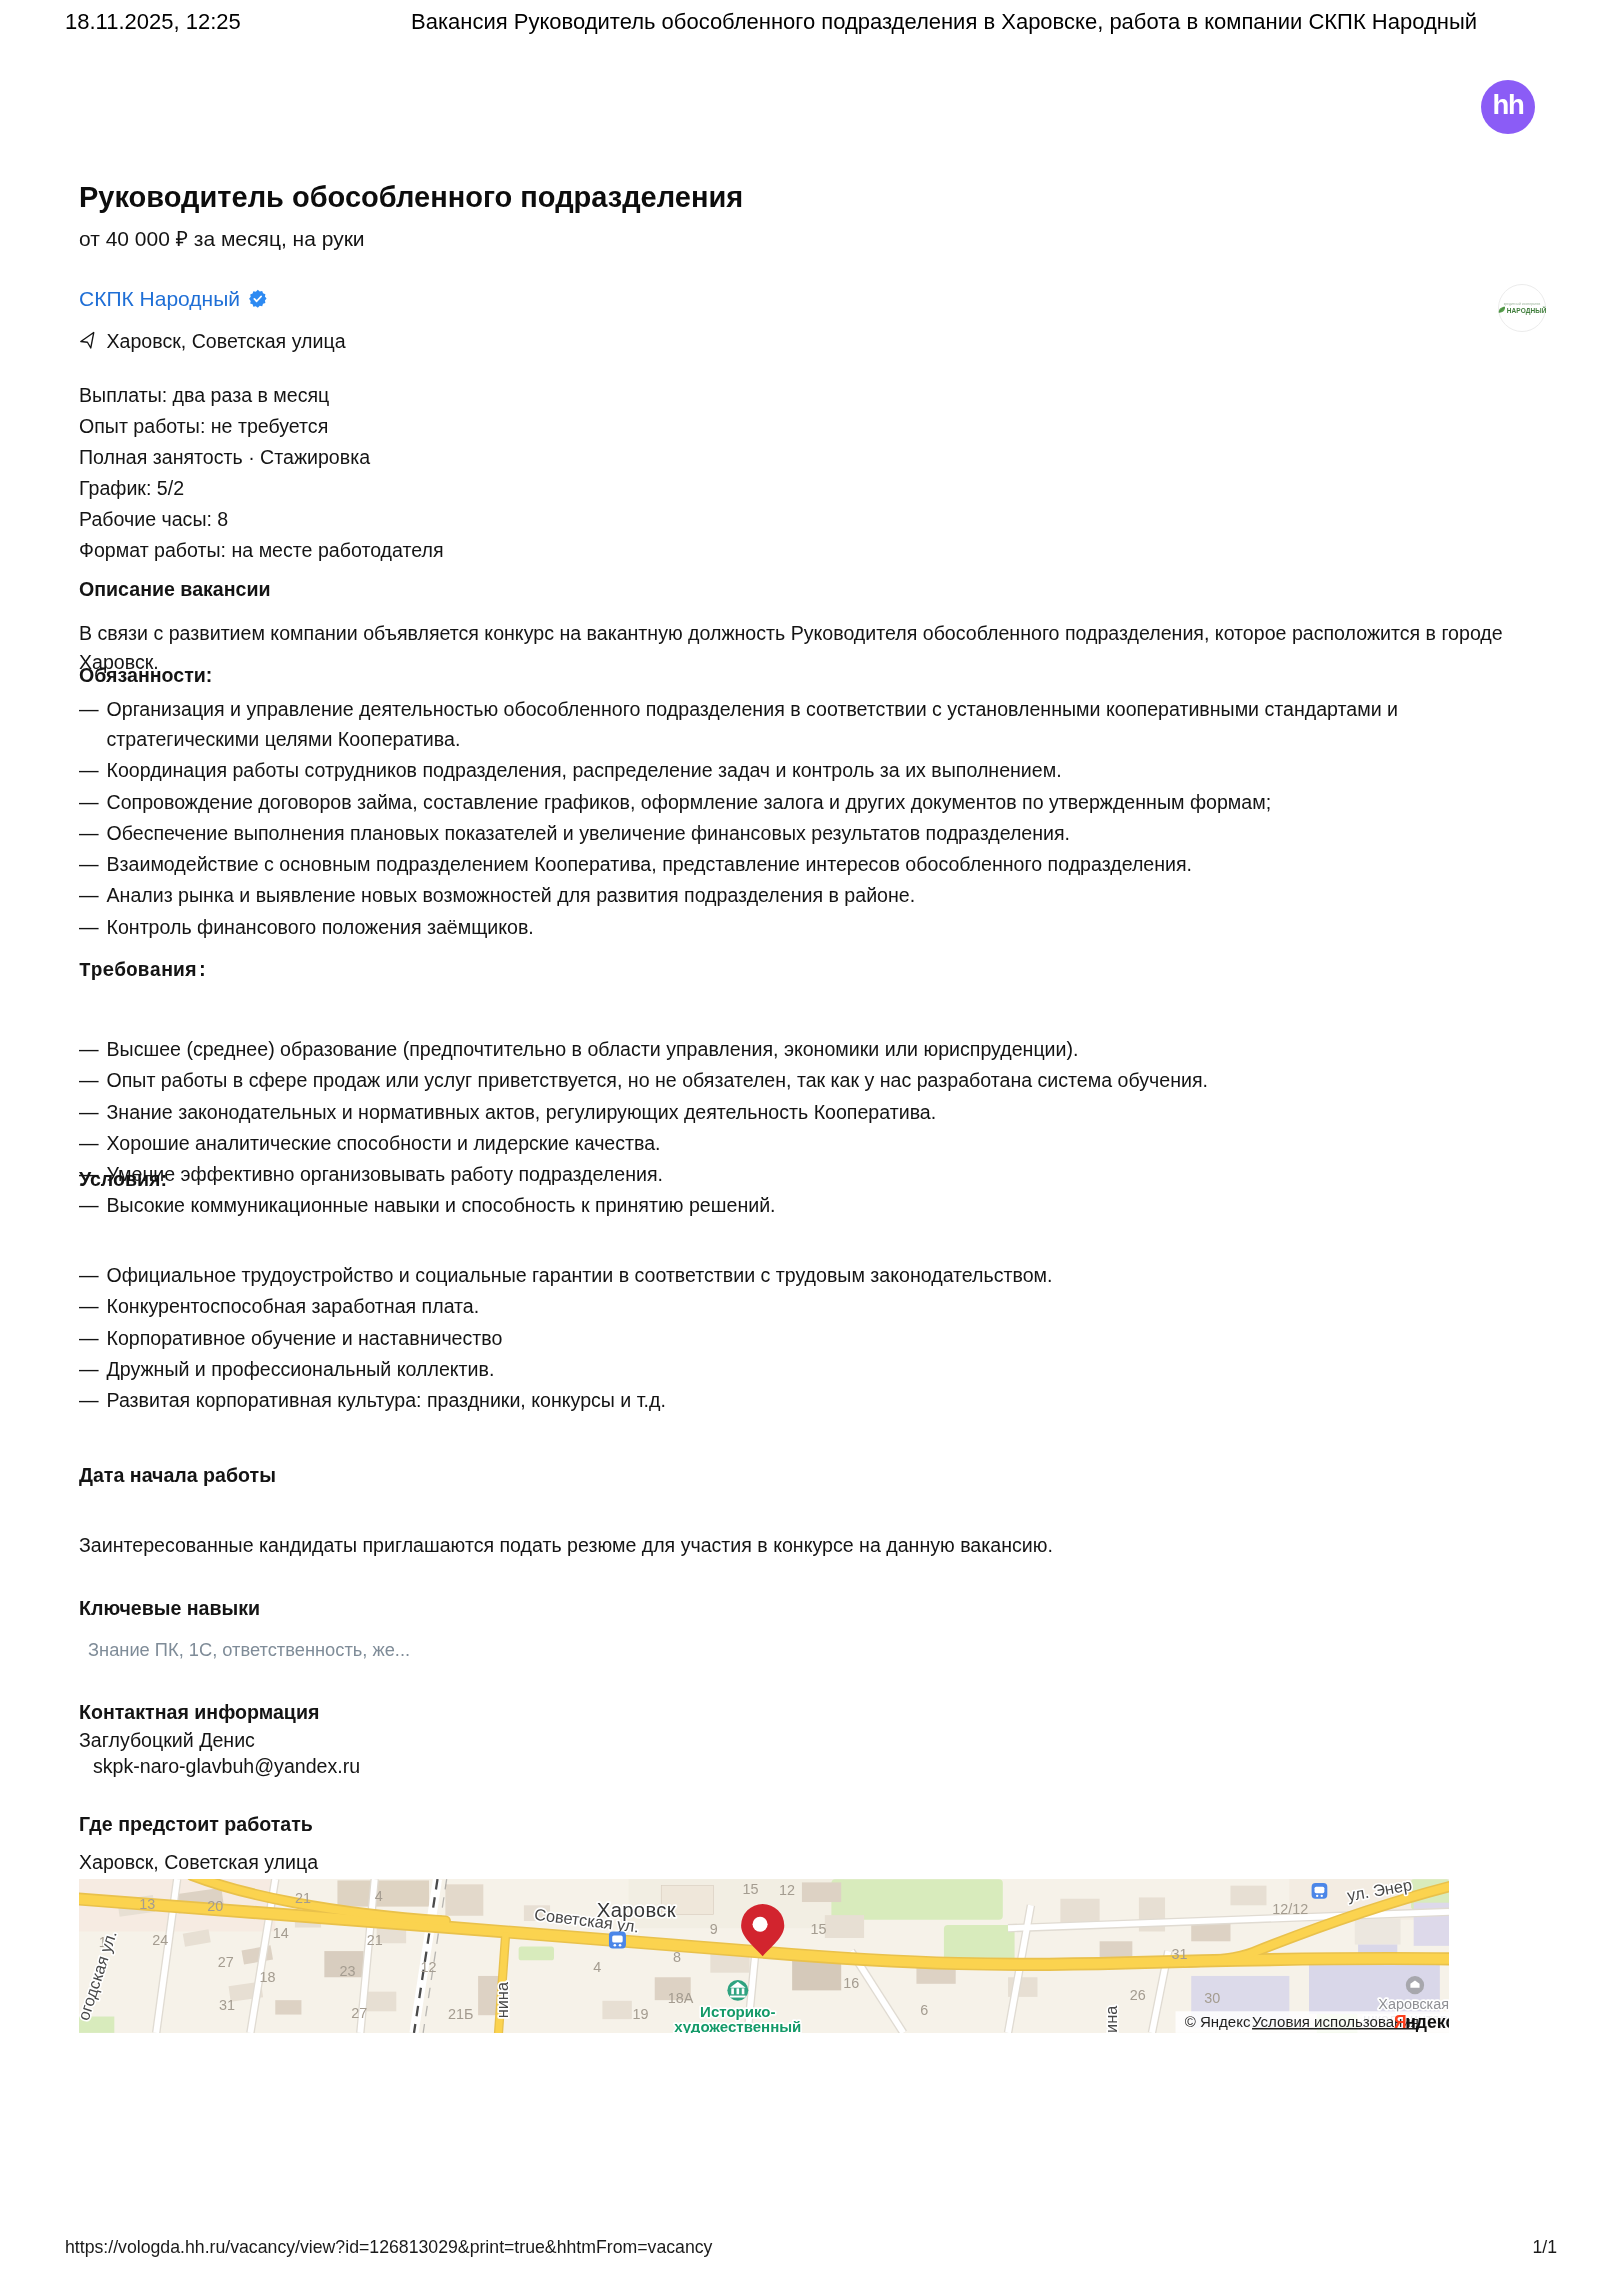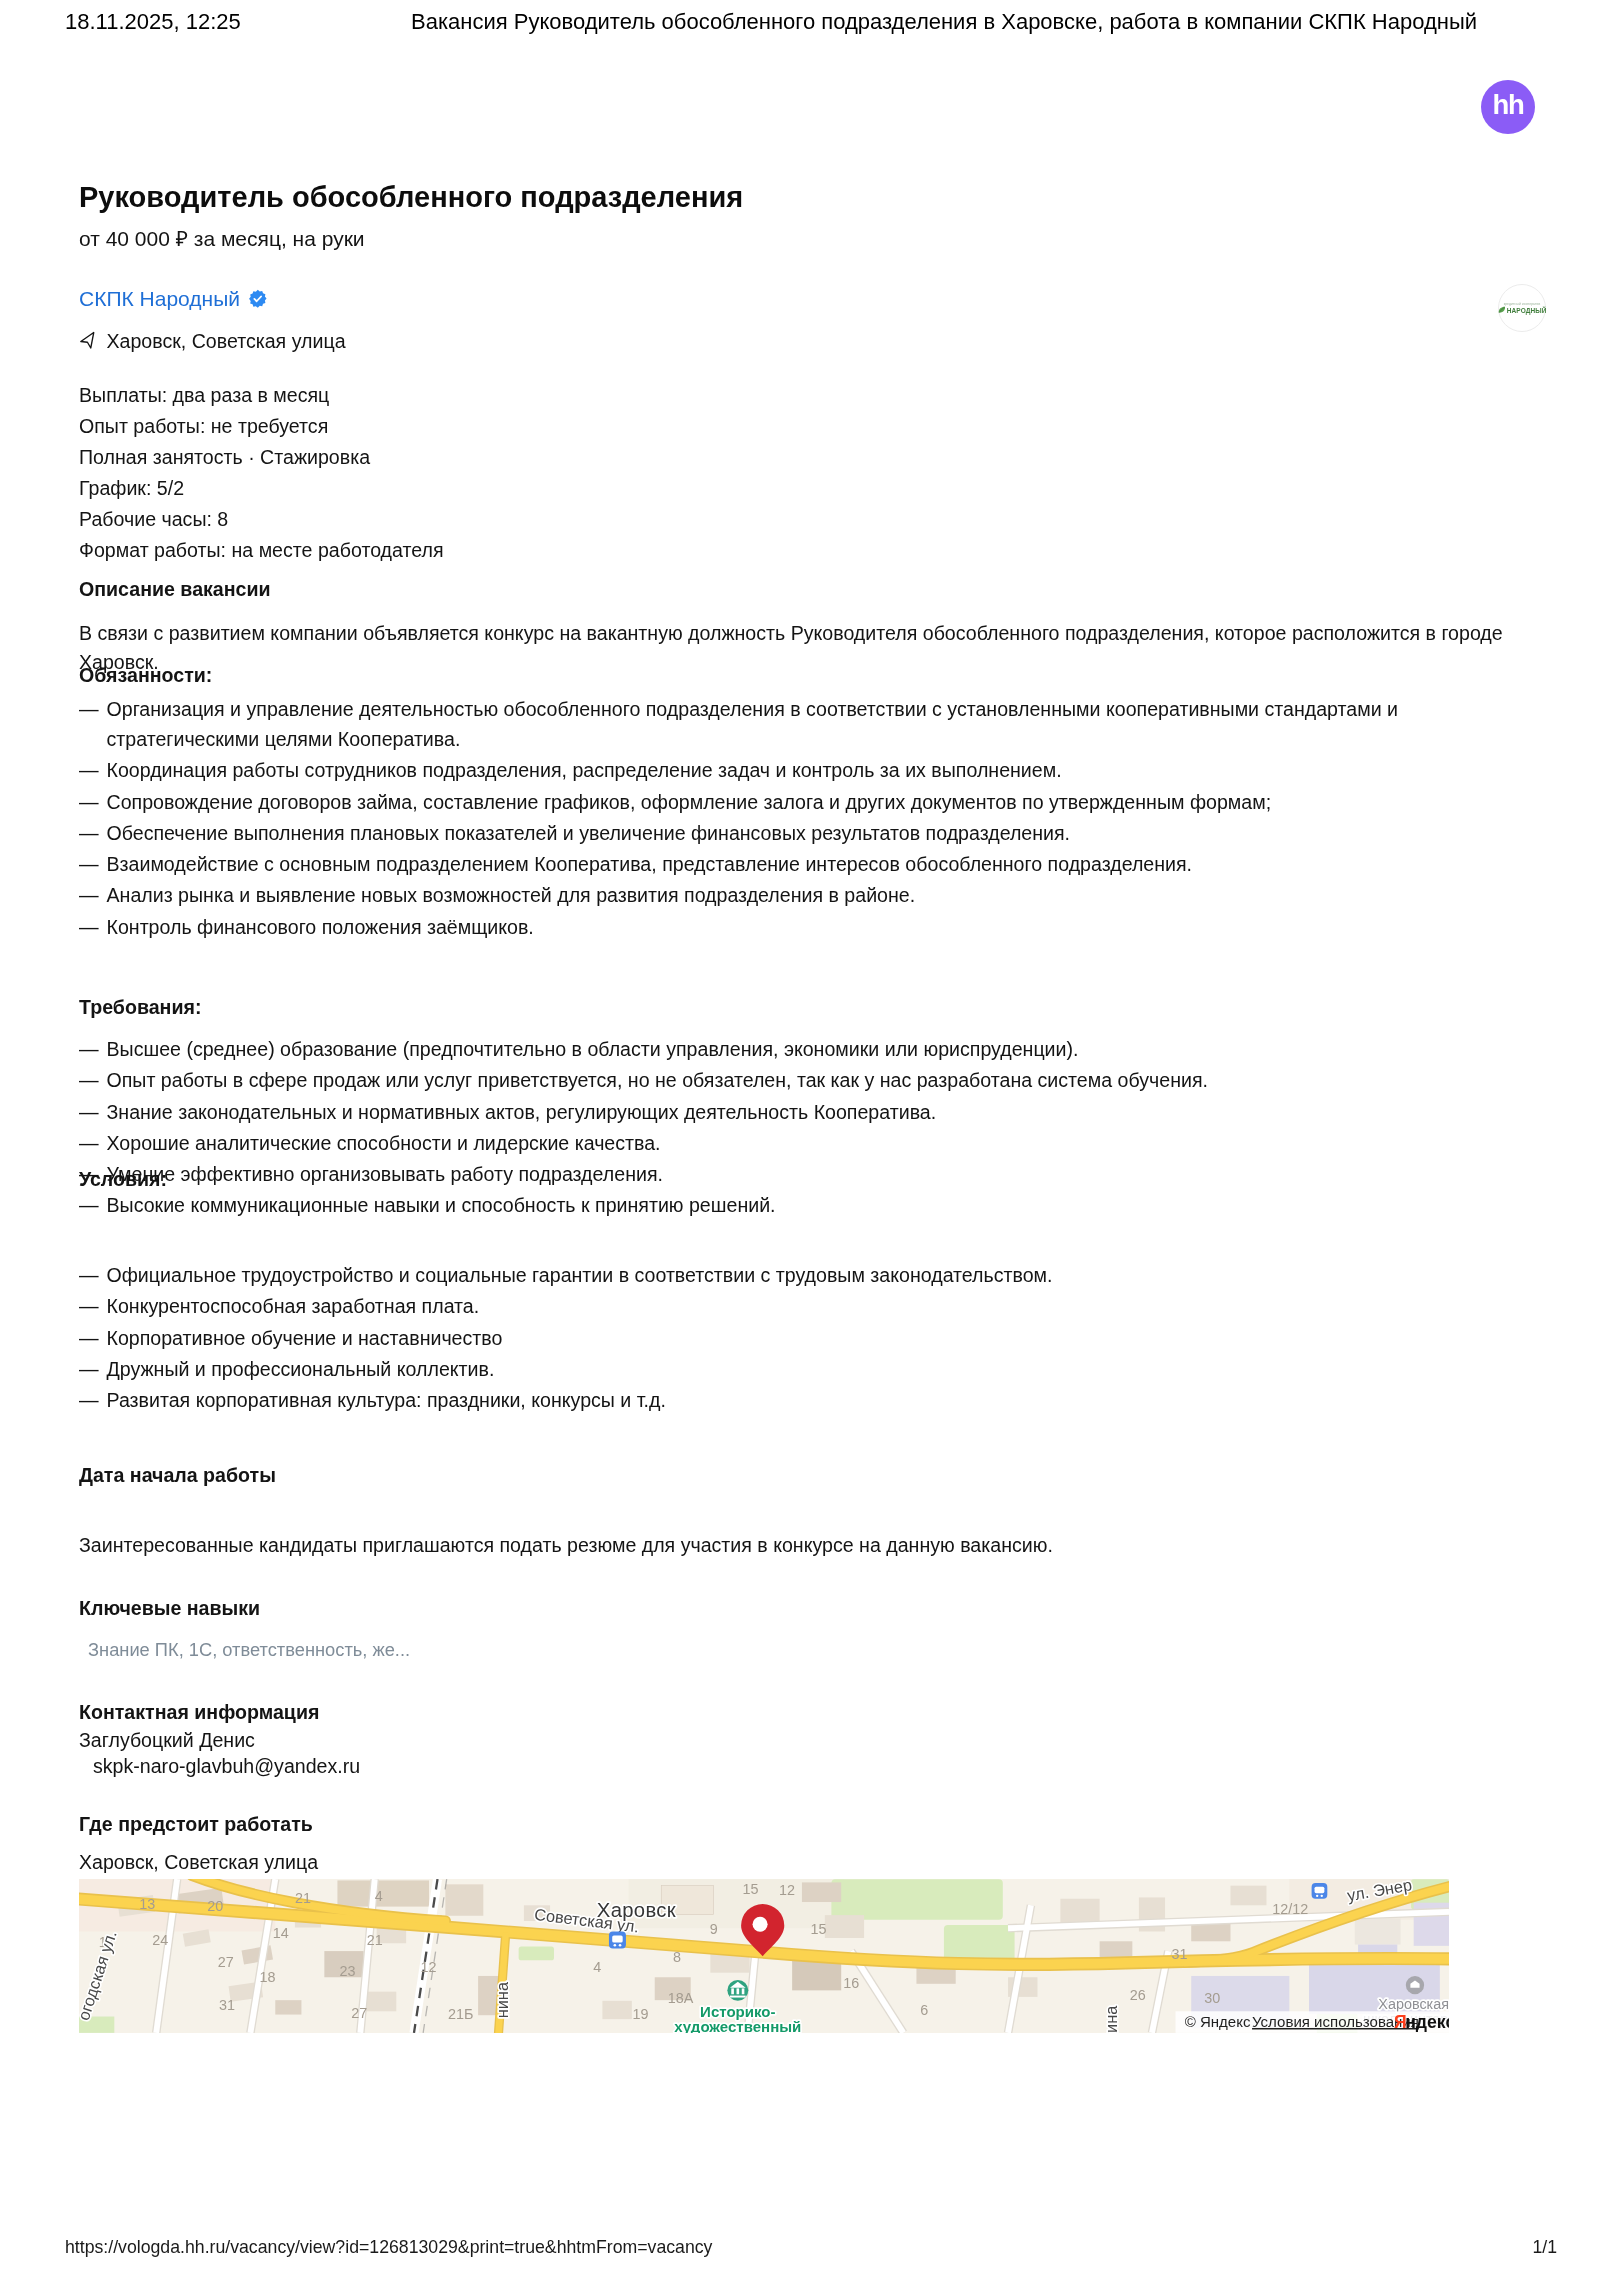--- a/index.html
+++ b/index.html
@@ -109,21 +109,21 @@
   <ul class="abs dash" style="top:694px;">
     <li>Организация и управление деятельностью обособленного подразделения в соответствии с установленными кооперативными стандартами и стратегическими целями Кооператива.</li>
     <li>Координация работы сотрудников подразделения, распределение задач и контроль за их выполнением.</li>
     <li>Сопровождение договоров займа, составление графиков, оформление залога и других документов по утвержденным формам;</li>
     <li>Обеспечение выполнения плановых показателей и увеличение финансовых результатов подразделения.</li>
     <li>Взаимодействие с основным подразделением Кооператива, представление интересов обособленного подразделения.</li>
     <li>Анализ рынка и выявление новых возможностей для развития подразделения в районе.</li>
     <li>Контроль финансового положения заёмщиков.</li>
   </ul>
 
-  <div class="abs sec-h" style="top:996px;">Требования:</div>
+  <div class="abs sec-h" style="top:960px;font-family:Liberation Mono, monospace;">Требования:</div>
   <ul class="abs dash" style="top:1034px;">
     <li>Высшее (среднее) образование (предпочтительно в области управления, экономики или юриспруденции).</li>
     <li>Опыт работы в сфере продаж или услуг приветствуется, но не обязателен, так как у нас разработана система обучения.</li>
     <li>Знание законодательных и нормативных актов, регулирующих деятельность Кооператива.</li>
     <li>Хорошие аналитические способности и лидерские качества.</li>
     <li>Умение эффективно организовывать работу подразделения.</li>
     <li>Высокие коммуникационные навыки и способность к принятию решений.</li>
   </ul>
 
   <div class="abs sec-h" style="top:1168px;">Условия:</div>

